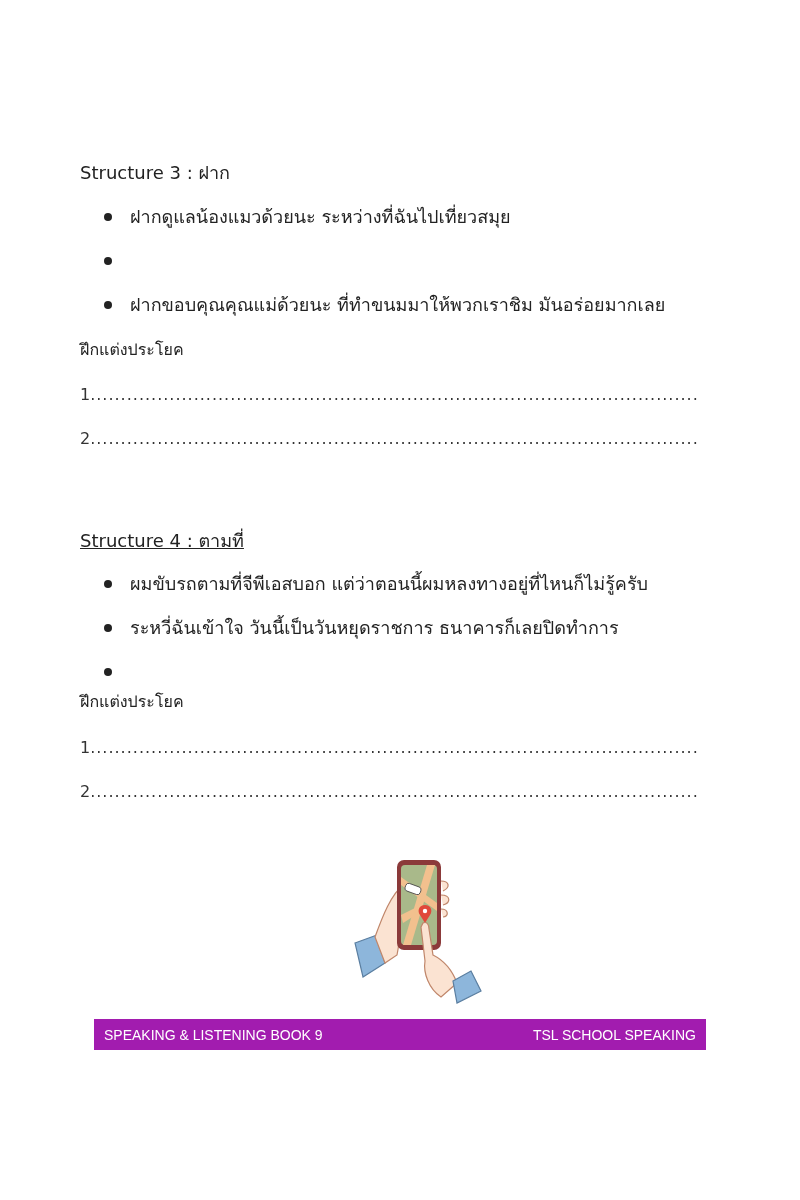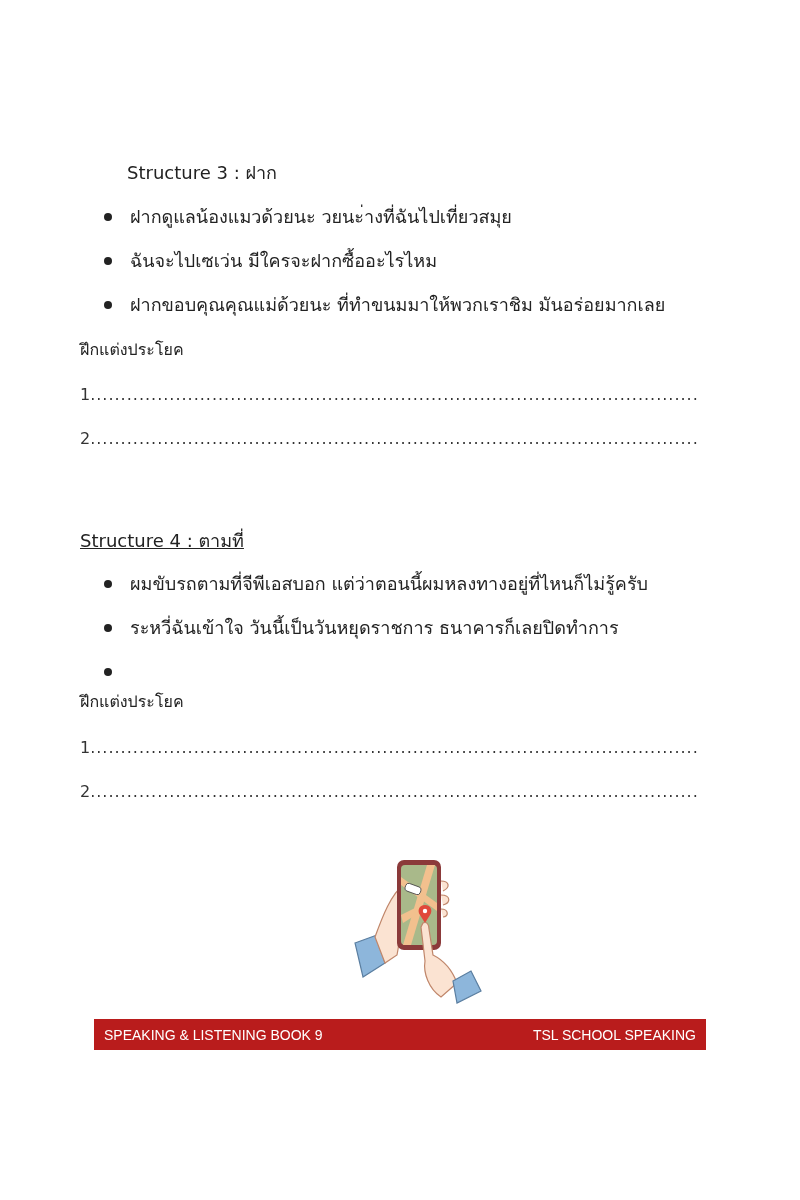--- a/index.html
+++ b/index.html
@@ -9,33 +9,33 @@
     .heading { position: absolute; left: 80px; font-size: 18px; line-height: 24px; white-space: nowrap; }
     .bullet-list { position: absolute; left: 104px; margin: 0; padding: 0; list-style: none; }
     .bullet-item { position: relative; height: 44px; line-height: 24px; font-size: 18px; padding-left: 26px; white-space: nowrap; }
     .bullet-dot { position: absolute; left: 0; top: 8px; width: 8px; height: 8px; border-radius: 50%; background: #222222; }
     .practice-title { position: absolute; left: 80px; font-size: 16px; line-height: 24px; }
     .answer-line { position: absolute; left: 80px; width: 620px; height: 24px; font-size: 16px; line-height: 24px;
                    white-space: nowrap; overflow: hidden; color: #333333; }
     .answer-line .num { display: inline; }
     .answer-line .dots { display: inline; letter-spacing: 1px; }
     .illustration { position: absolute; left: 345px; top: 855px; width: 160px; height: 160px; }
-    .footer-bar { position: absolute; left: 94px; top: 1019px; width: 612px; height: 31px; background: #b91c1c;
+    .footer-bar { position: absolute; left: 94px; top: 1019px; width: 612px; height: 31px; background: #a21caf;
                   display: flex; align-items: center; justify-content: space-between; padding: 0 10px; box-sizing: border-box;
                   color: #ffffff; font-family: "Liberation Sans", sans-serif; font-size: 14px; }
   </style>
 </head>
 <body>
 
 <div class="page">
 
-  <div class="heading" style="top:161px;margin-left:47px;">Structure 3 : ฝาก</div>
+  <div class="heading" style="top:161px;">Structure 3 : ฝาก</div>
   <ul class="bullet-list" style="top:205px;">
-    <li class="bullet-item"><span class="bullet-dot"></span><span>ฝากดูแลน้องแมวด้วยนะ วยนะ่างที่ฉันไปเที่ยวสมุย</span></li>
-    <li class="bullet-item"><span class="bullet-dot"></span><span>ฉันจะไปเซเว่น มีใครจะฝากซื้ออะไรไหม</span></li>
+    <li class="bullet-item"><span class="bullet-dot"></span><span>ฝากดูแลน้องแมวด้วยนะ ระหว่างที่ฉันไปเที่ยวสมุย</span></li>
+    <li class="bullet-item"><span class="bullet-dot"></span></li>
     <li class="bullet-item"><span class="bullet-dot"></span><span>ฝากขอบคุณคุณแม่ด้วยนะ ที่ทำขนมมาให้พวกเราชิม มันอร่อยมากเลย</span></li>
   </ul>
   <div class="practice-title" style="top:338px;">ฝึกแต่งประโยค</div>
   <div class="answer-line" style="top:383px;"><span class="num">1</span><span class="dots">......................................................................................................................................</span></div>
   <div class="answer-line" style="top:427px;"><span class="num">2</span><span class="dots">......................................................................................................................................</span></div>
 
   <div class="heading" style="top:529px;text-decoration:underline;">Structure 4 : ตามที่</div>
   <ul class="bullet-list" style="top:572px;">
     <li class="bullet-item"><span class="bullet-dot"></span><span>ผมขับรถตามที่จีพีเอสบอก แต่ว่าตอนนี้ผมหลงทางอยู่ที่ไหนก็ไม่รู้ครับ</span></li>
     <li class="bullet-item"><span class="bullet-dot"></span><span>ระหวี่ฉันเข้าใจ วันนี้เป็นวันหยุดราชการ ธนาคารก็เลยปิดทำการ</span></li>

